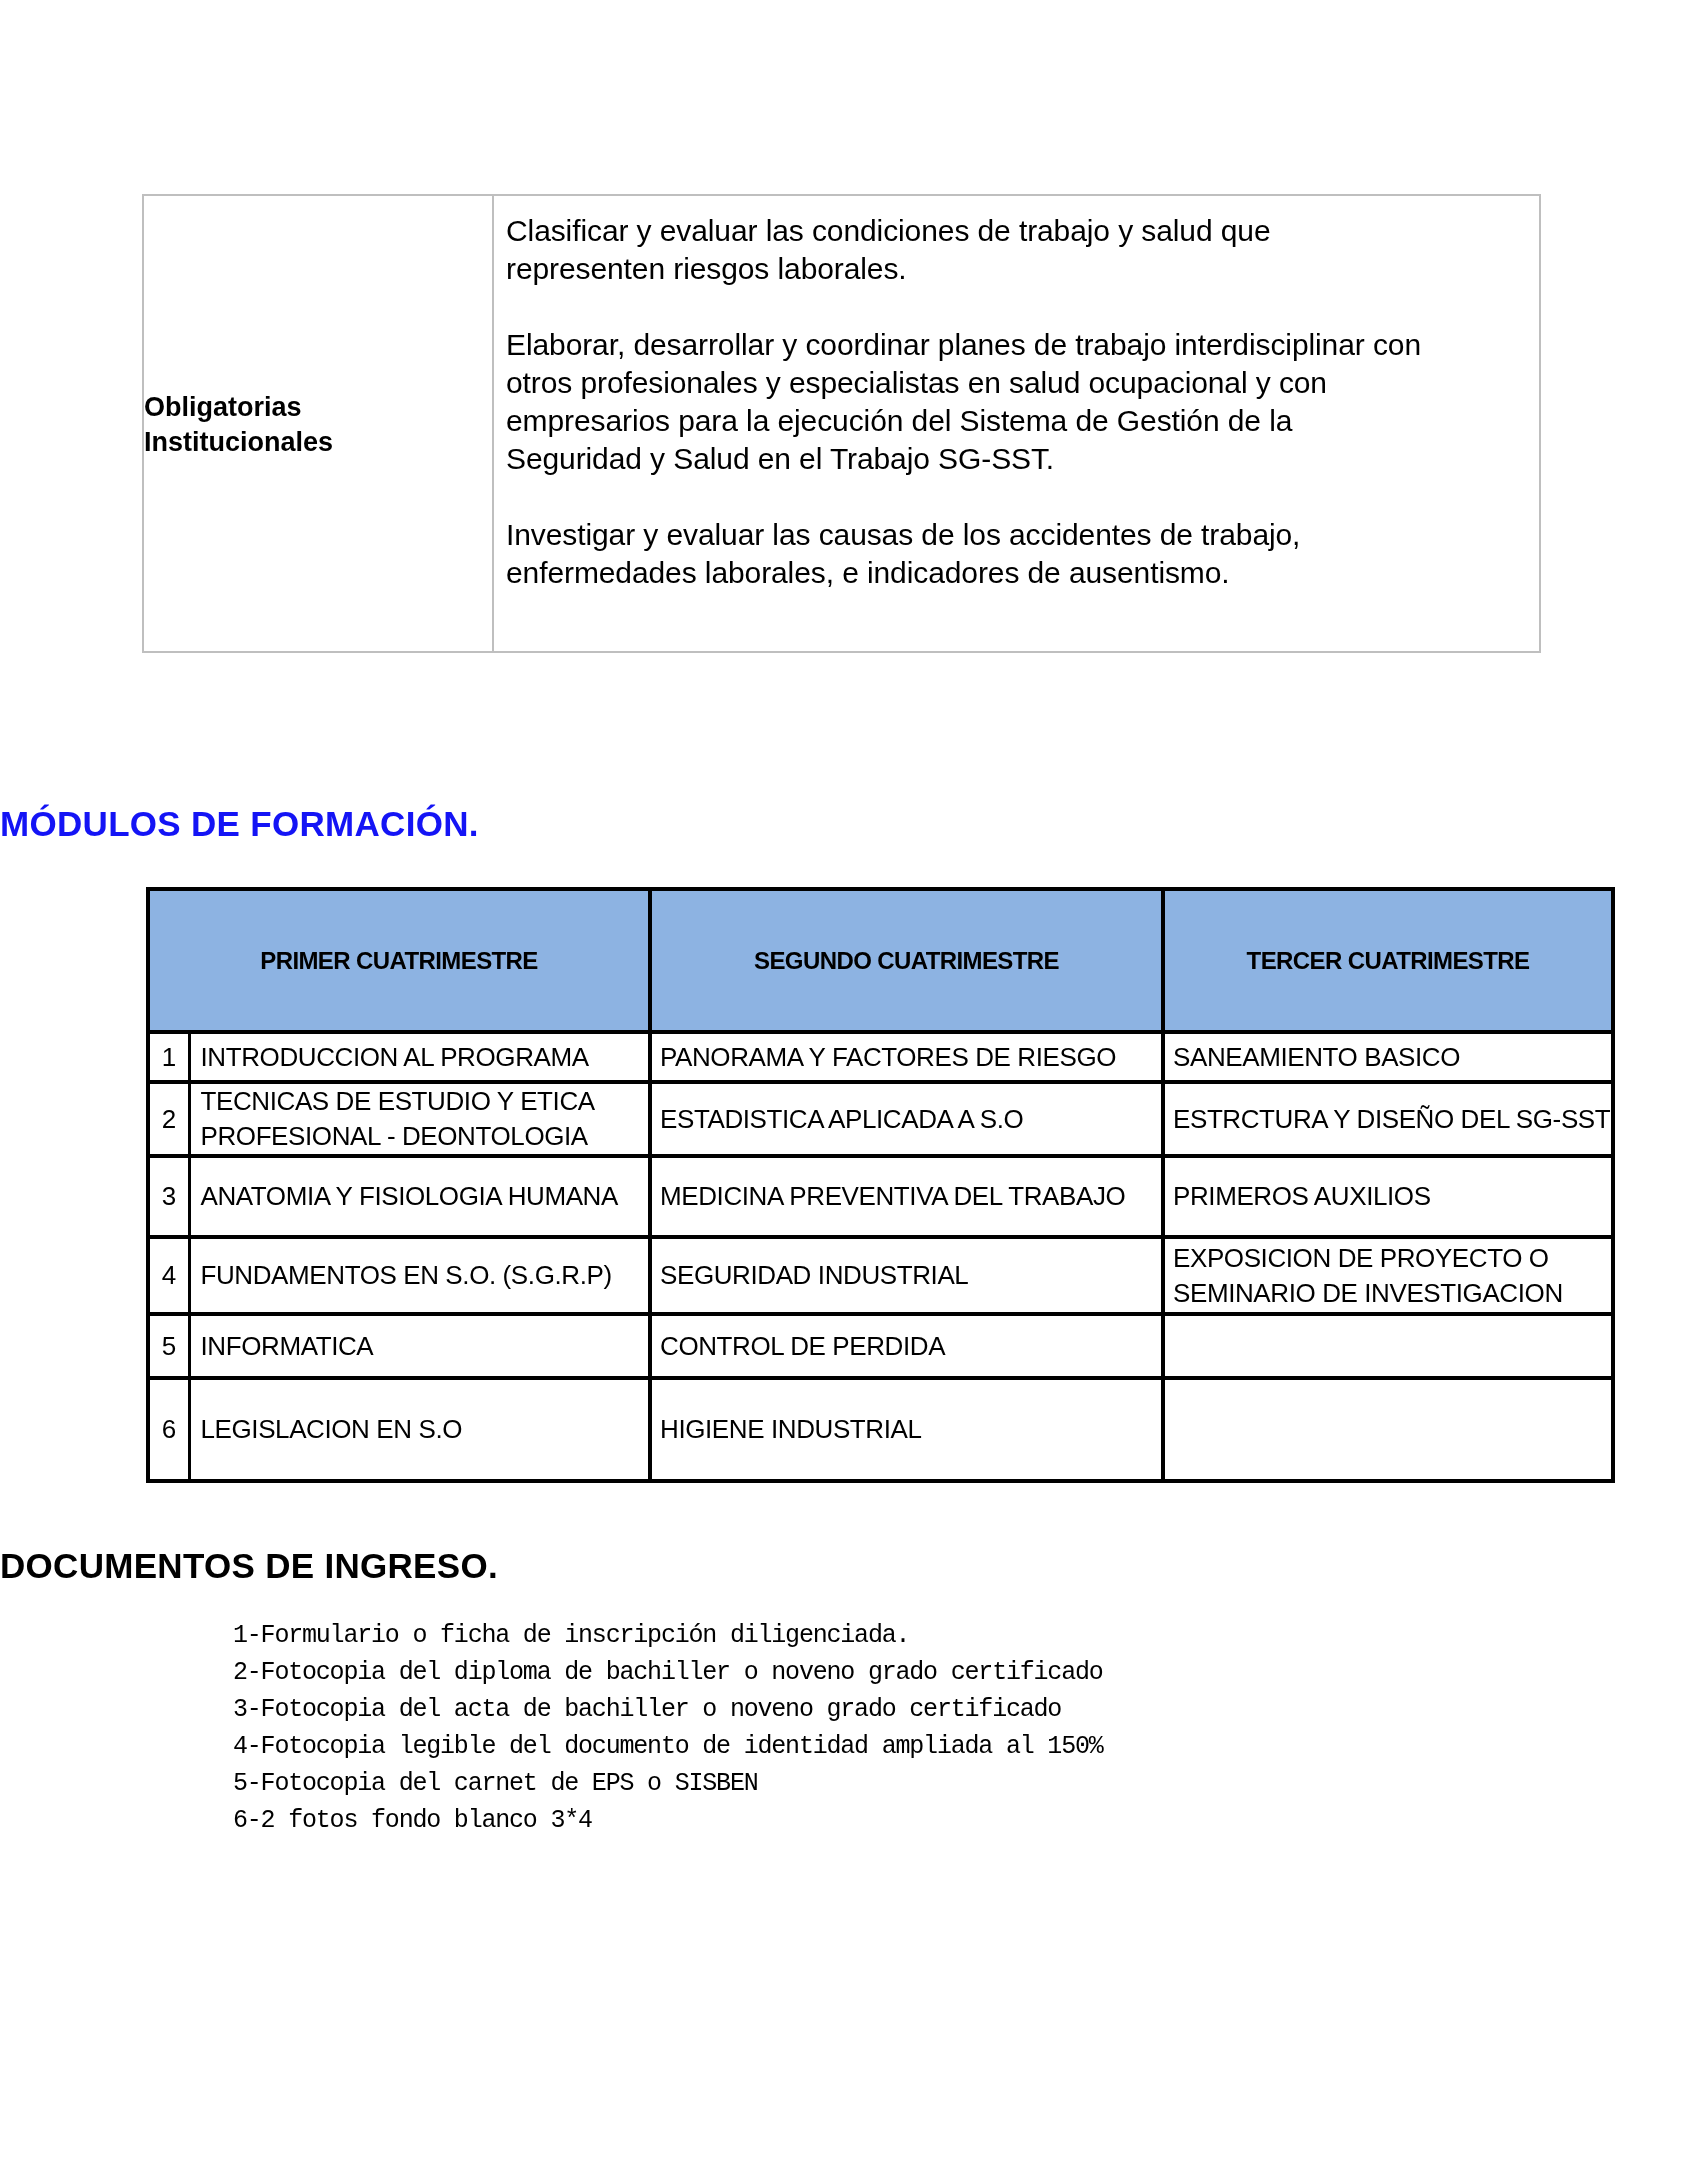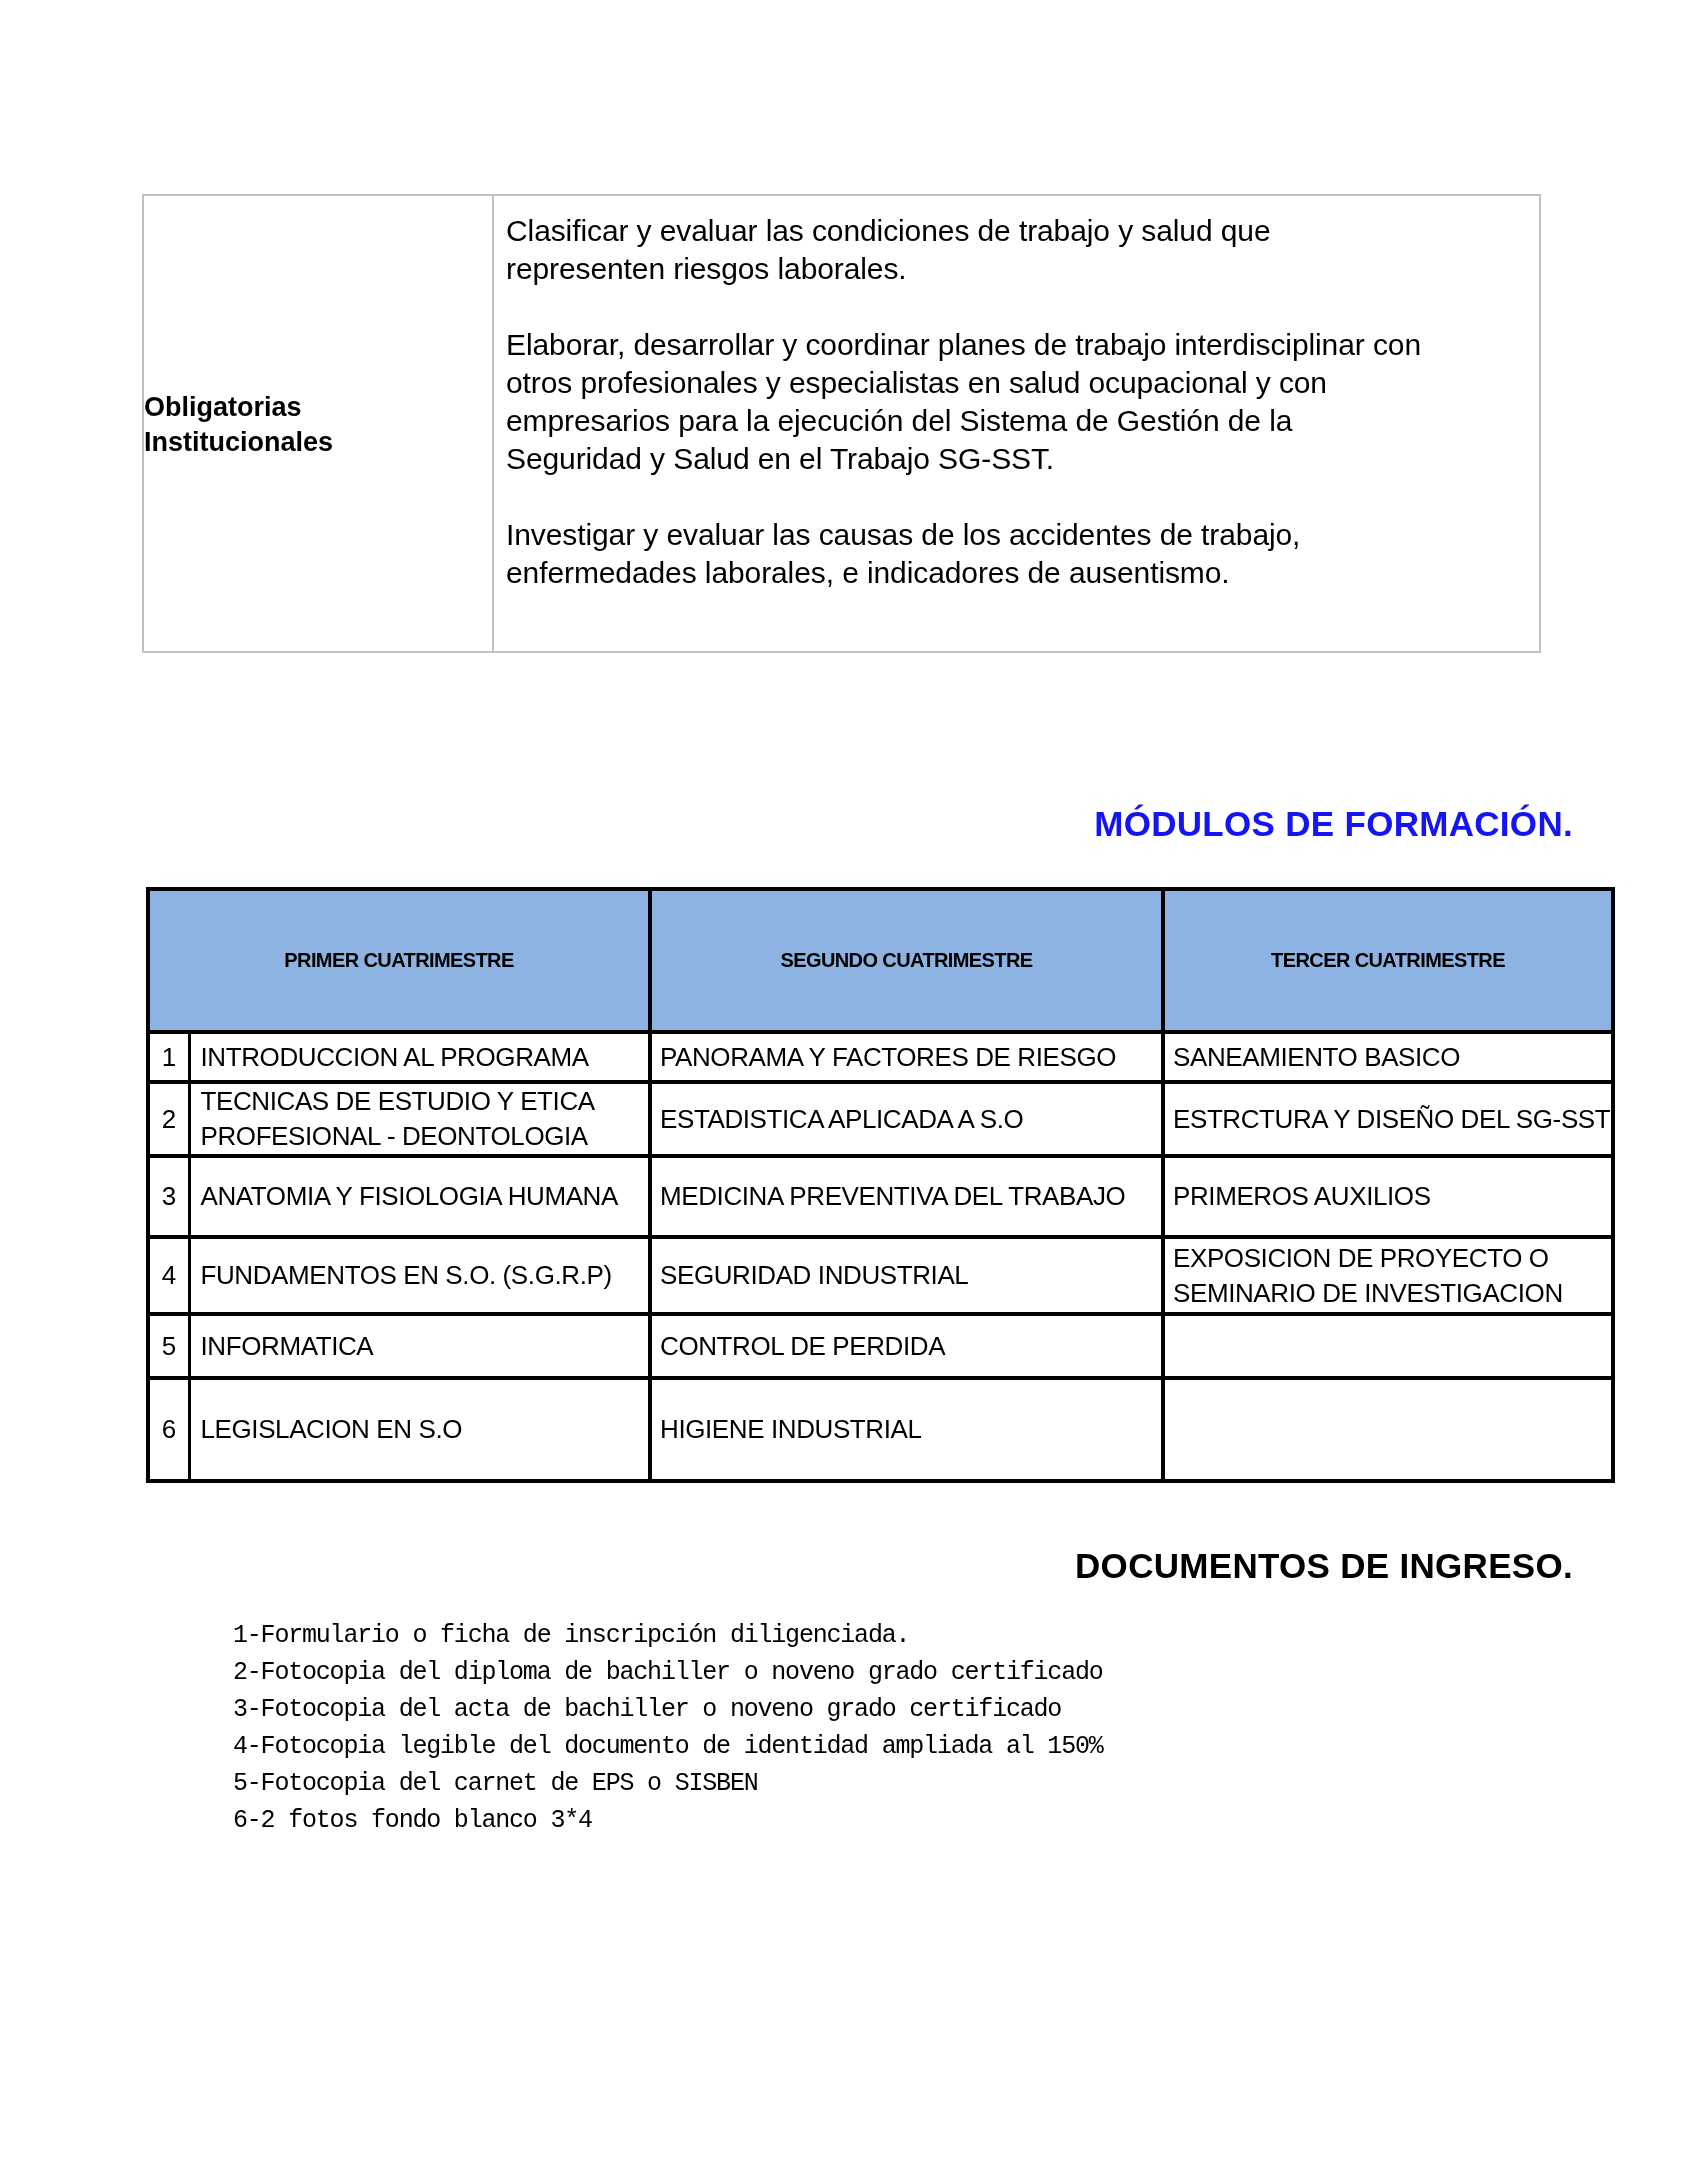--- a/index.html
+++ b/index.html
@@ -7,28 +7,28 @@
 
   
   .t1 { position: absolute; left: 142px; top: 194px; width: 1399px; height: 459px; border: 2px solid #bfbfbf; box-sizing: border-box; display: flex; }
   .t1-left { width: 350px; border-right: 2px solid #bfbfbf; box-sizing: border-box; position: relative; }
   .t1-label { position: absolute; left: 0; top: 194px; font-family: "Liberation Sans", sans-serif; font-weight: bold; font-size: 27px; line-height: 35px; }
   .t1-right { flex: 1; padding: 16px 10px 0 12px; }
   .t1-para { font-family: "Liberation Sans", sans-serif; font-size: 30px; line-height: 38px; margin: 0; letter-spacing: -0.1px; }
   .t1-para + .t1-para { margin-top: 38px; }
 
   
-  .section-title { position: absolute; left: 0; width: 1545px; text-align: right; font-family: "Liberation Sans", sans-serif; font-weight: bold; font-size: 35px; color: #1414f5; letter-spacing: 0.3px; margin-left: 28px; }
+  .section-title { position: absolute; left: 0; width: 1545px; text-align: left; font-family: "Liberation Sans", sans-serif; font-weight: bold; font-size: 35px; color: #1414f5; letter-spacing: 0.3px; }
   .title-modulos { top: 804px; }
   .title-documentos { top: 1546px; }
 
   
   .t2 { position: absolute; left: 146px; top: 887px; border-collapse: collapse; table-layout: fixed; width: 1465px; font-family: "Liberation Sans", sans-serif; }
   .t2 td, .t2 th { border: 4px solid #000; padding: 0; }
-  .t2 th { background: #8db3e2; height: 139px; font-size: 20px; font-weight: bold; letter-spacing: -0.6px; text-align: center; }
+  .t2 th { background: #8db3e2; height: 139px; font-size: 24px; font-weight: bold; letter-spacing: -0.6px; text-align: center; }
   .t2 th.h1 { border-right-width: 3px; }
   .t2 th.h2 { border-right-width: 2px; }
   .t2 td { font-size: 26px; line-height: 35px; letter-spacing: -0.4px; vertical-align: middle; }
   .t2 td.num { width: 35px; text-align: center; border-right-width: 3px; }
   .t2 td.c1 { padding-left: 10px; border-left-width: 0; border-right-width: 3px; }
   .t2 td.c2 { padding-left: 8px; border-right-width: 2px; }
   .t2 td.c3 { padding-left: 8px; }
   .t2 tr.r1 td { height: 46px; }
   .t2 tr.r2 td { height: 60px; }
   .t2 tr.r3 td { height: 77px; }

